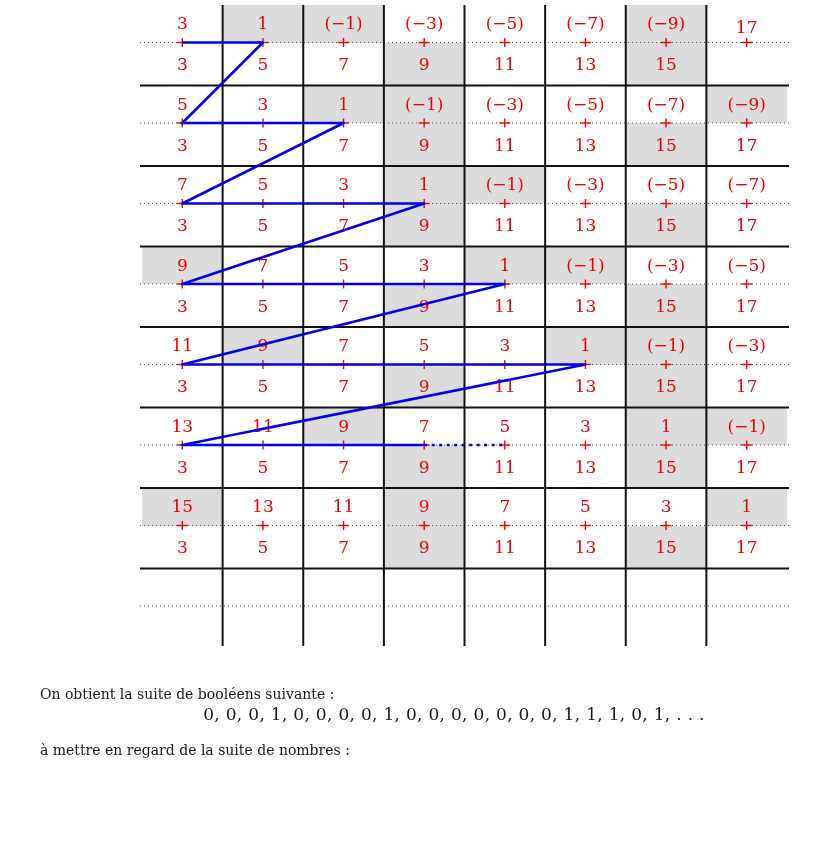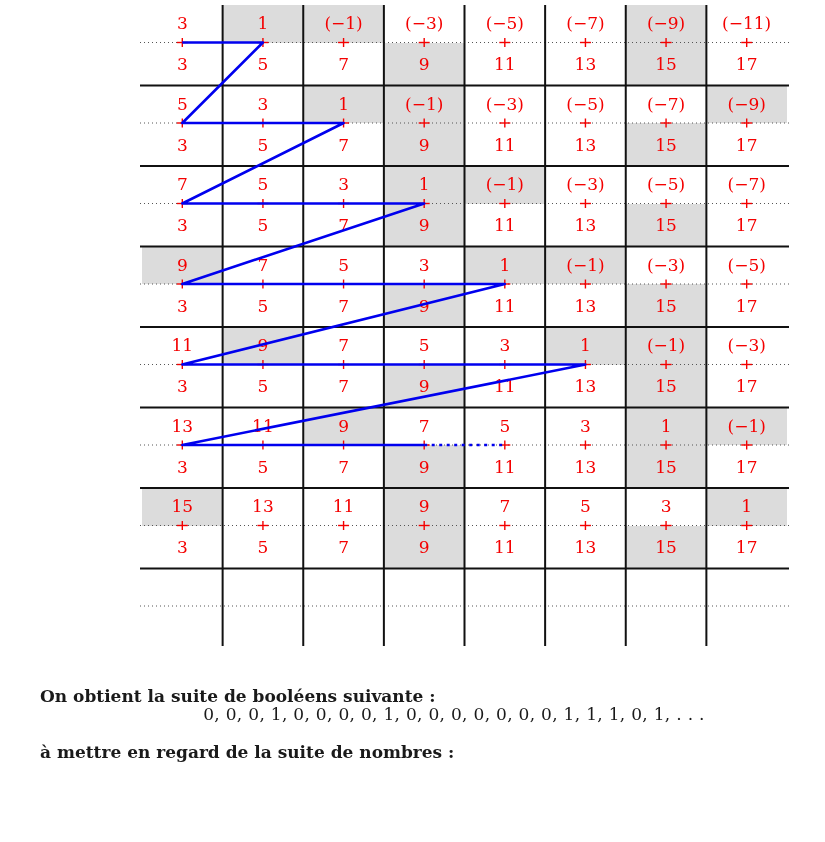--- a/index.html
+++ b/index.html
@@ -13,21 +13,21 @@
   .half.b{height:43px;padding-top:1px;box-sizing:border-box;}
   .cell[data-shade="top"] .t,  .cell[data-shade="both"] .t{background:#dcdcdc;}
   .cell[data-shade="bottom"] .b,.cell[data-shade="both"] .b{background:#dcdcdc;}
   .cell span{color:#f40000;font-size:17px;line-height:1;white-space:nowrap;}
   #overlay{position:absolute;left:0;top:0;pointer-events:none;}
   line.grid{stroke:#111111;stroke-width:2;}
   line.dot{stroke:#555555;stroke-width:1;stroke-dasharray:1 3;}
   line.plus{stroke:#f40000;stroke-width:1.4;}
   polyline.bluesolid{fill:none;stroke:#0000ee;stroke-width:2.6;stroke-linejoin:round;}
   polyline.bluedot{fill:none;stroke:#0000ee;stroke-width:2.6;stroke-dasharray:3 4.5;}
-  .caption{position:absolute;left:40px;font-size:17px;color:#1a1a1a;font-weight:bold;}
+  .caption{position:absolute;left:40px;font-size:14px;color:#1a1a1a;}
   .seq{position:absolute;left:89px;width:730px;text-align:center;font-size:17px;color:#1a1a1a;
        letter-spacing:0.3px;}
 </style>
 </head>
 <body>
 
 <div class="page">
   <div class="figure">
     <div id="cells">
         <div class="cell" data-shade="none" style="left: 142px; top: 5px;">
@@ -80,23 +80,20 @@
         </div>
         <div class="cell" data-shade="both" style="left: 625.75px; top: 5px;">
           <div class="half t">
             <span>(−9)</span>
           </div>
           <div class="half b">
             <span>15</span>
           </div>
         </div>
         <div class="cell" data-shade="none" style="left: 706.375px; top: 5px;">
-          <div class="half t">
-            <span>(−11)</span>
-          </div>
           <div class="half b">
             <span>17</span>
           </div>
         </div>
         <div class="cell" data-shade="none" style="left: 142px; top: 85.5px;">
           <div class="half t">
             <span>5</span>
           </div>
           <div class="half b">
             <span>3</span>

